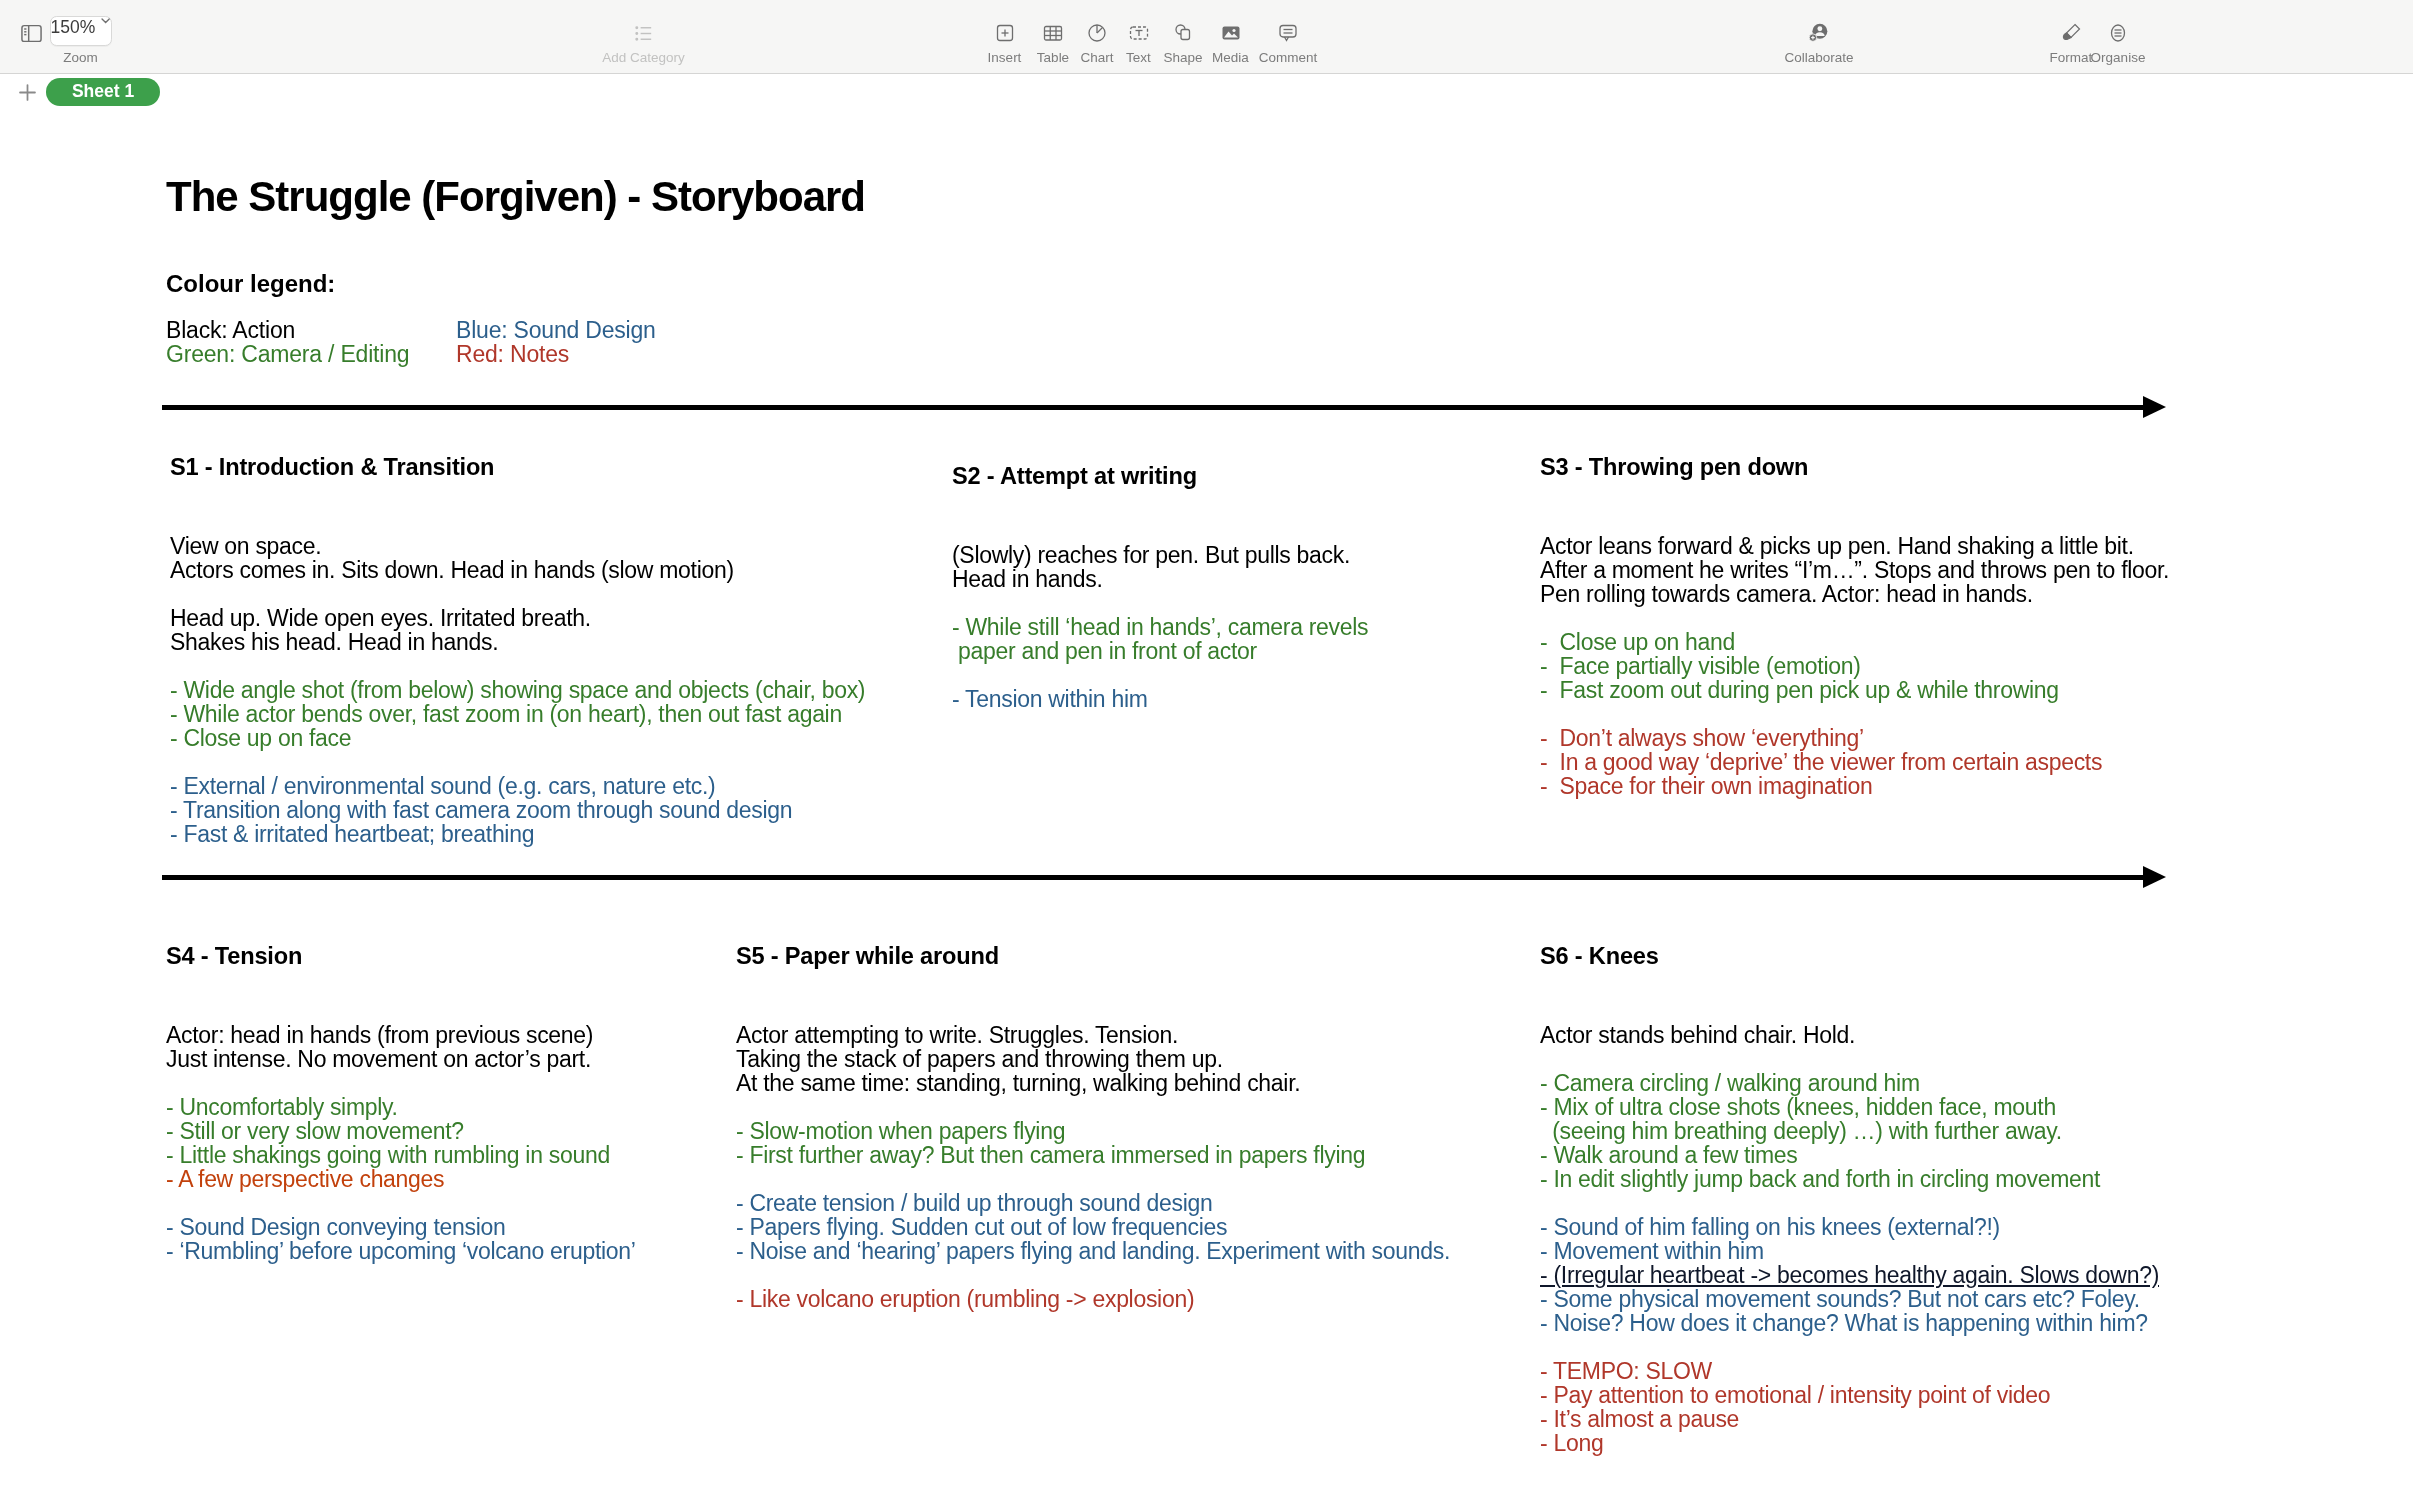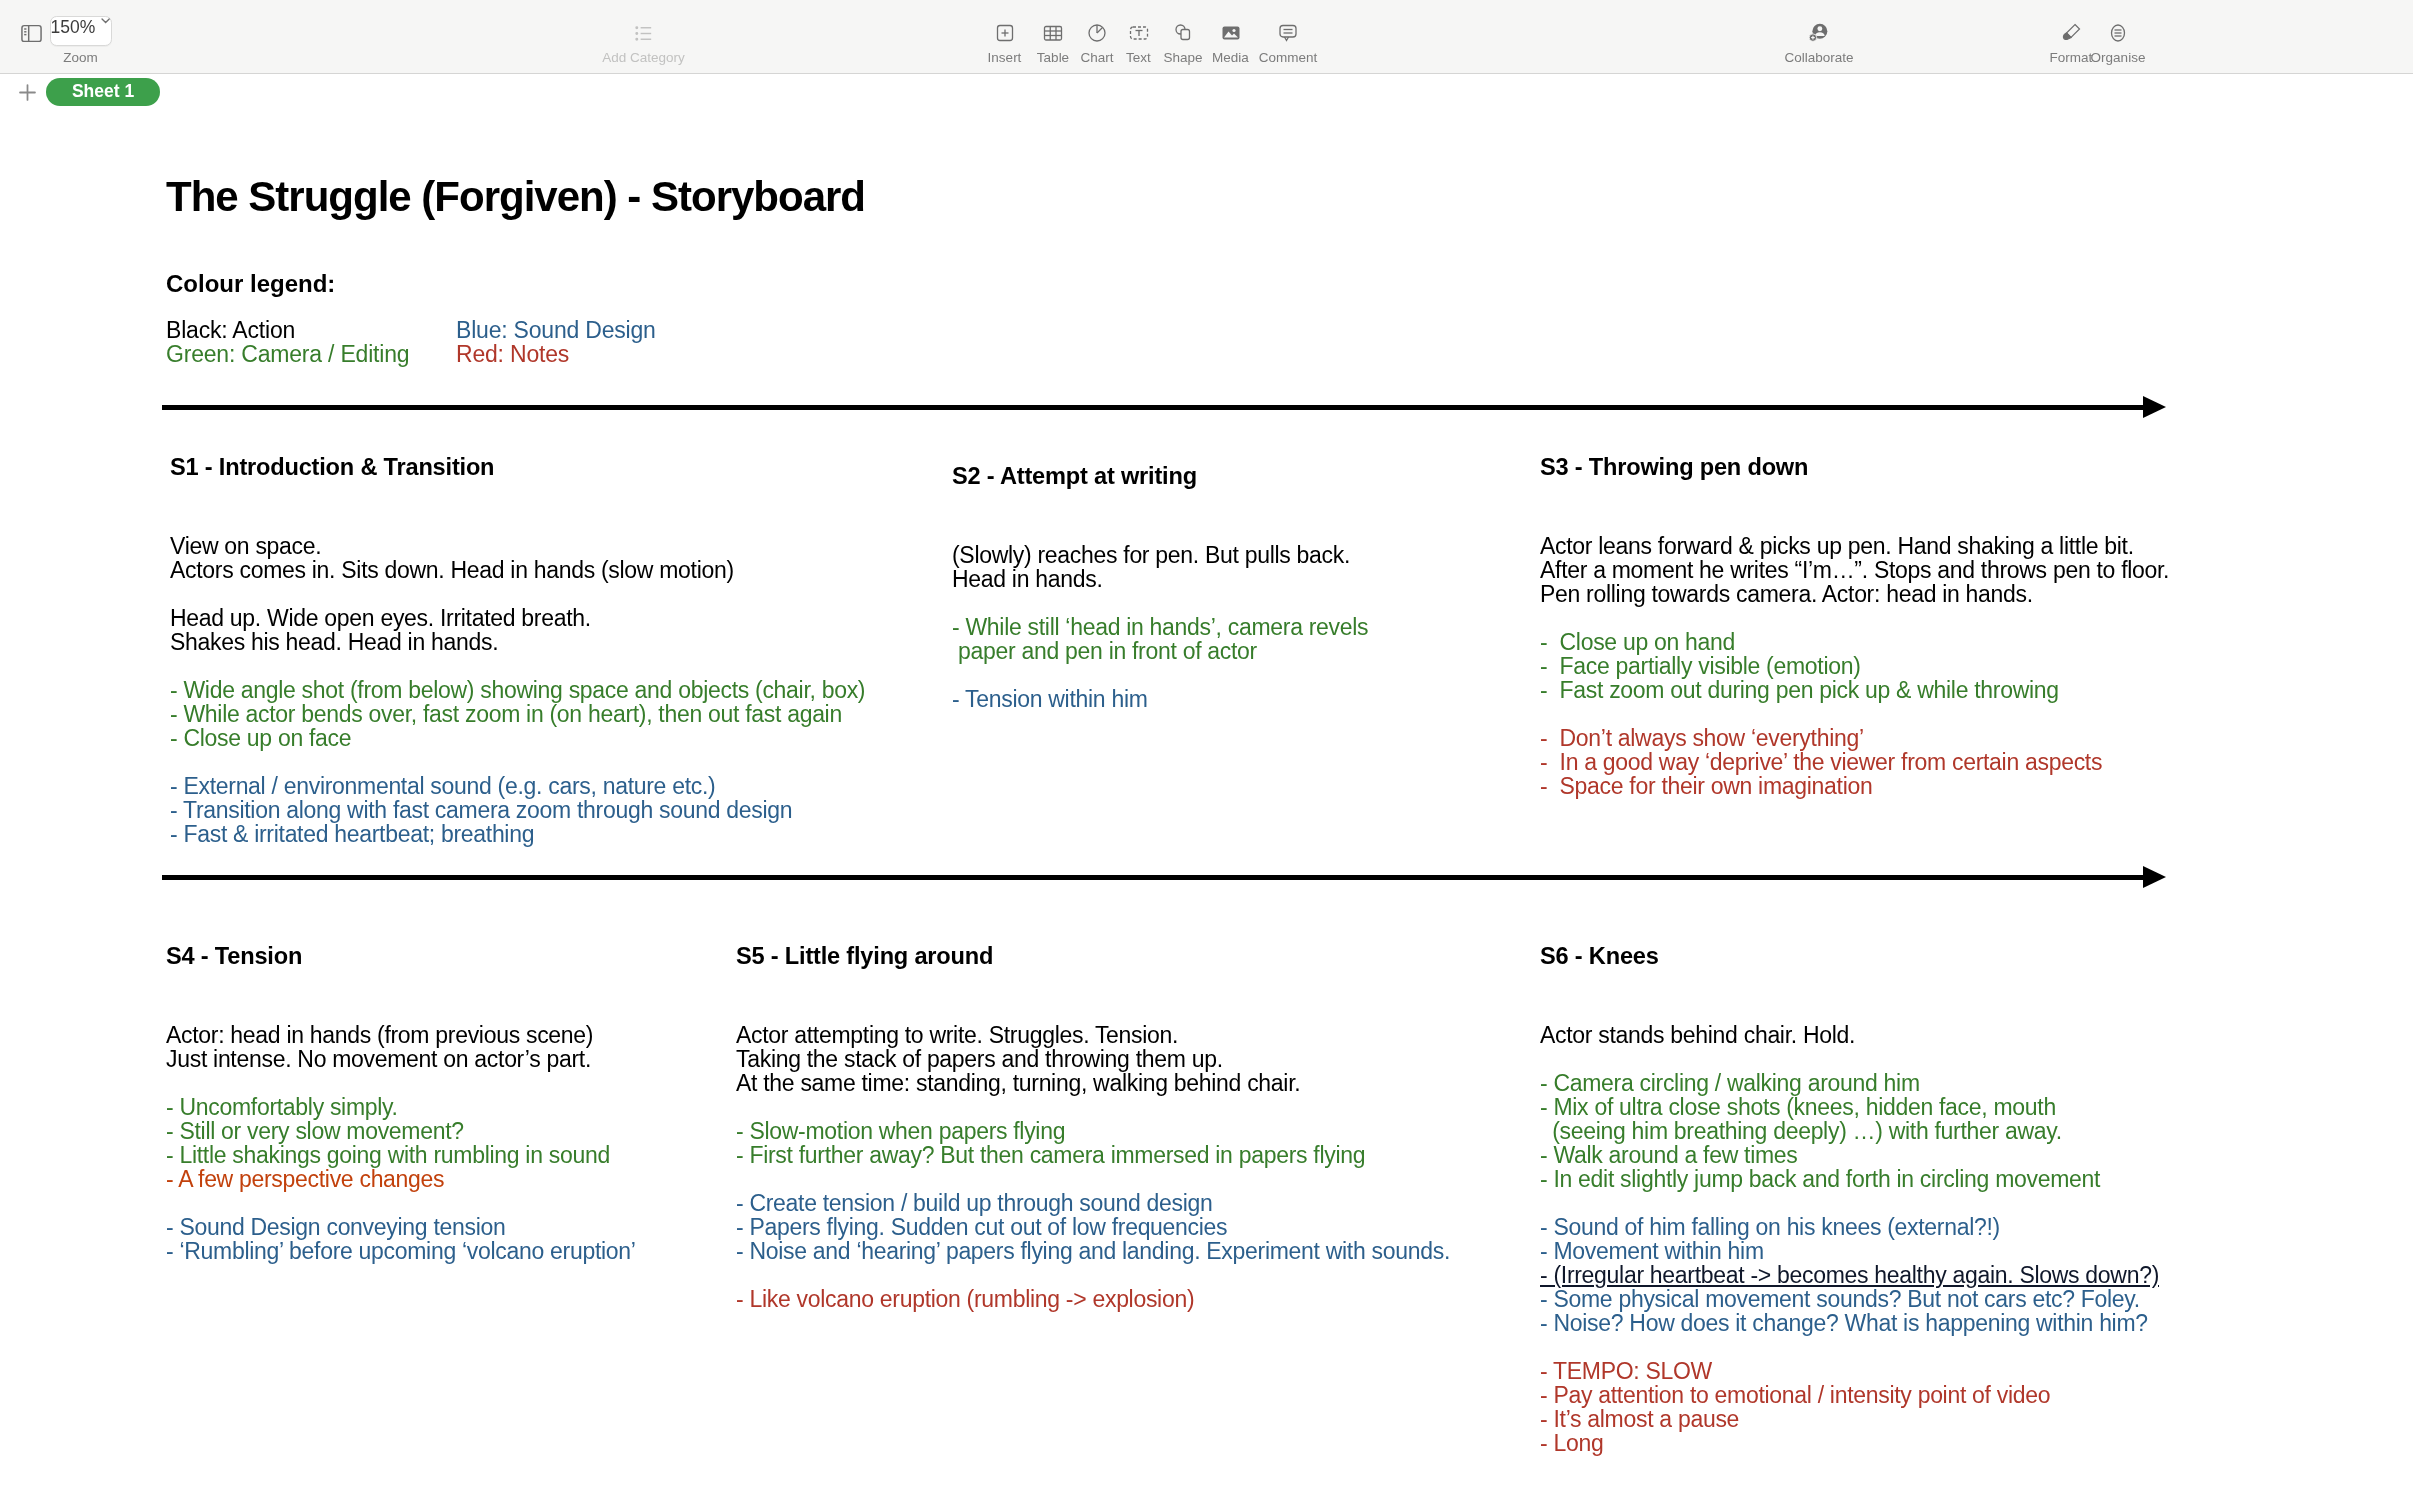--- a/index.html
+++ b/index.html
@@ -290,21 +290,21 @@
         <div class="line" style="color: rgb(55, 125, 43);">- Uncomfortably simply.</div>
         <div class="line" style="color: rgb(55, 125, 43);">- Still or very slow movement?</div>
         <div class="line" style="color: rgb(55, 125, 43);">- Little shakings going with rumbling in sound</div>
         <div class="line" style="color: #c2410c;">- A few perspective changes</div>
         <div class="line" style="color: rgb(55, 125, 43);"> </div>
         <div class="line" style="color: rgb(44, 95, 140);">- Sound Design conveying tension</div>
         <div class="line" style="color: rgb(44, 95, 140);">- ‘Rumbling’ before upcoming ‘volcano eruption’</div>
       </div>
   </div>
   <div class="section" style="left:736px; top:835px; width:801px;">
-    <div class="sec-heading">S5 - Little flying around</div>
+    <div class="sec-heading">S5 - Paper while around</div>
     <div class="sec-body" style="top: 53px; position: relative;">
         <div class="line" style="color: rgb(0, 0, 0);">Actor attempting to write. Struggles. Tension.</div>
         <div class="line" style="color: rgb(0, 0, 0);">Taking the stack of papers and throwing them up.</div>
         <div class="line" style="color: rgb(0, 0, 0);">At the same time: standing, turning, walking behind chair.</div>
         <div class="line" style="color: rgb(0, 0, 0);"> </div>
         <div class="line" style="color: rgb(55, 125, 43);">- Slow-motion when papers flying</div>
         <div class="line" style="color: rgb(55, 125, 43);">- First further away? But then camera immersed in papers flying</div>
         <div class="line" style="color: rgb(55, 125, 43);"> </div>
         <div class="line" style="color: rgb(44, 95, 140);">- Create tension / build up through sound design</div>
         <div class="line" style="color: rgb(44, 95, 140);">- Papers flying. Sudden cut out of low frequencies</div>

